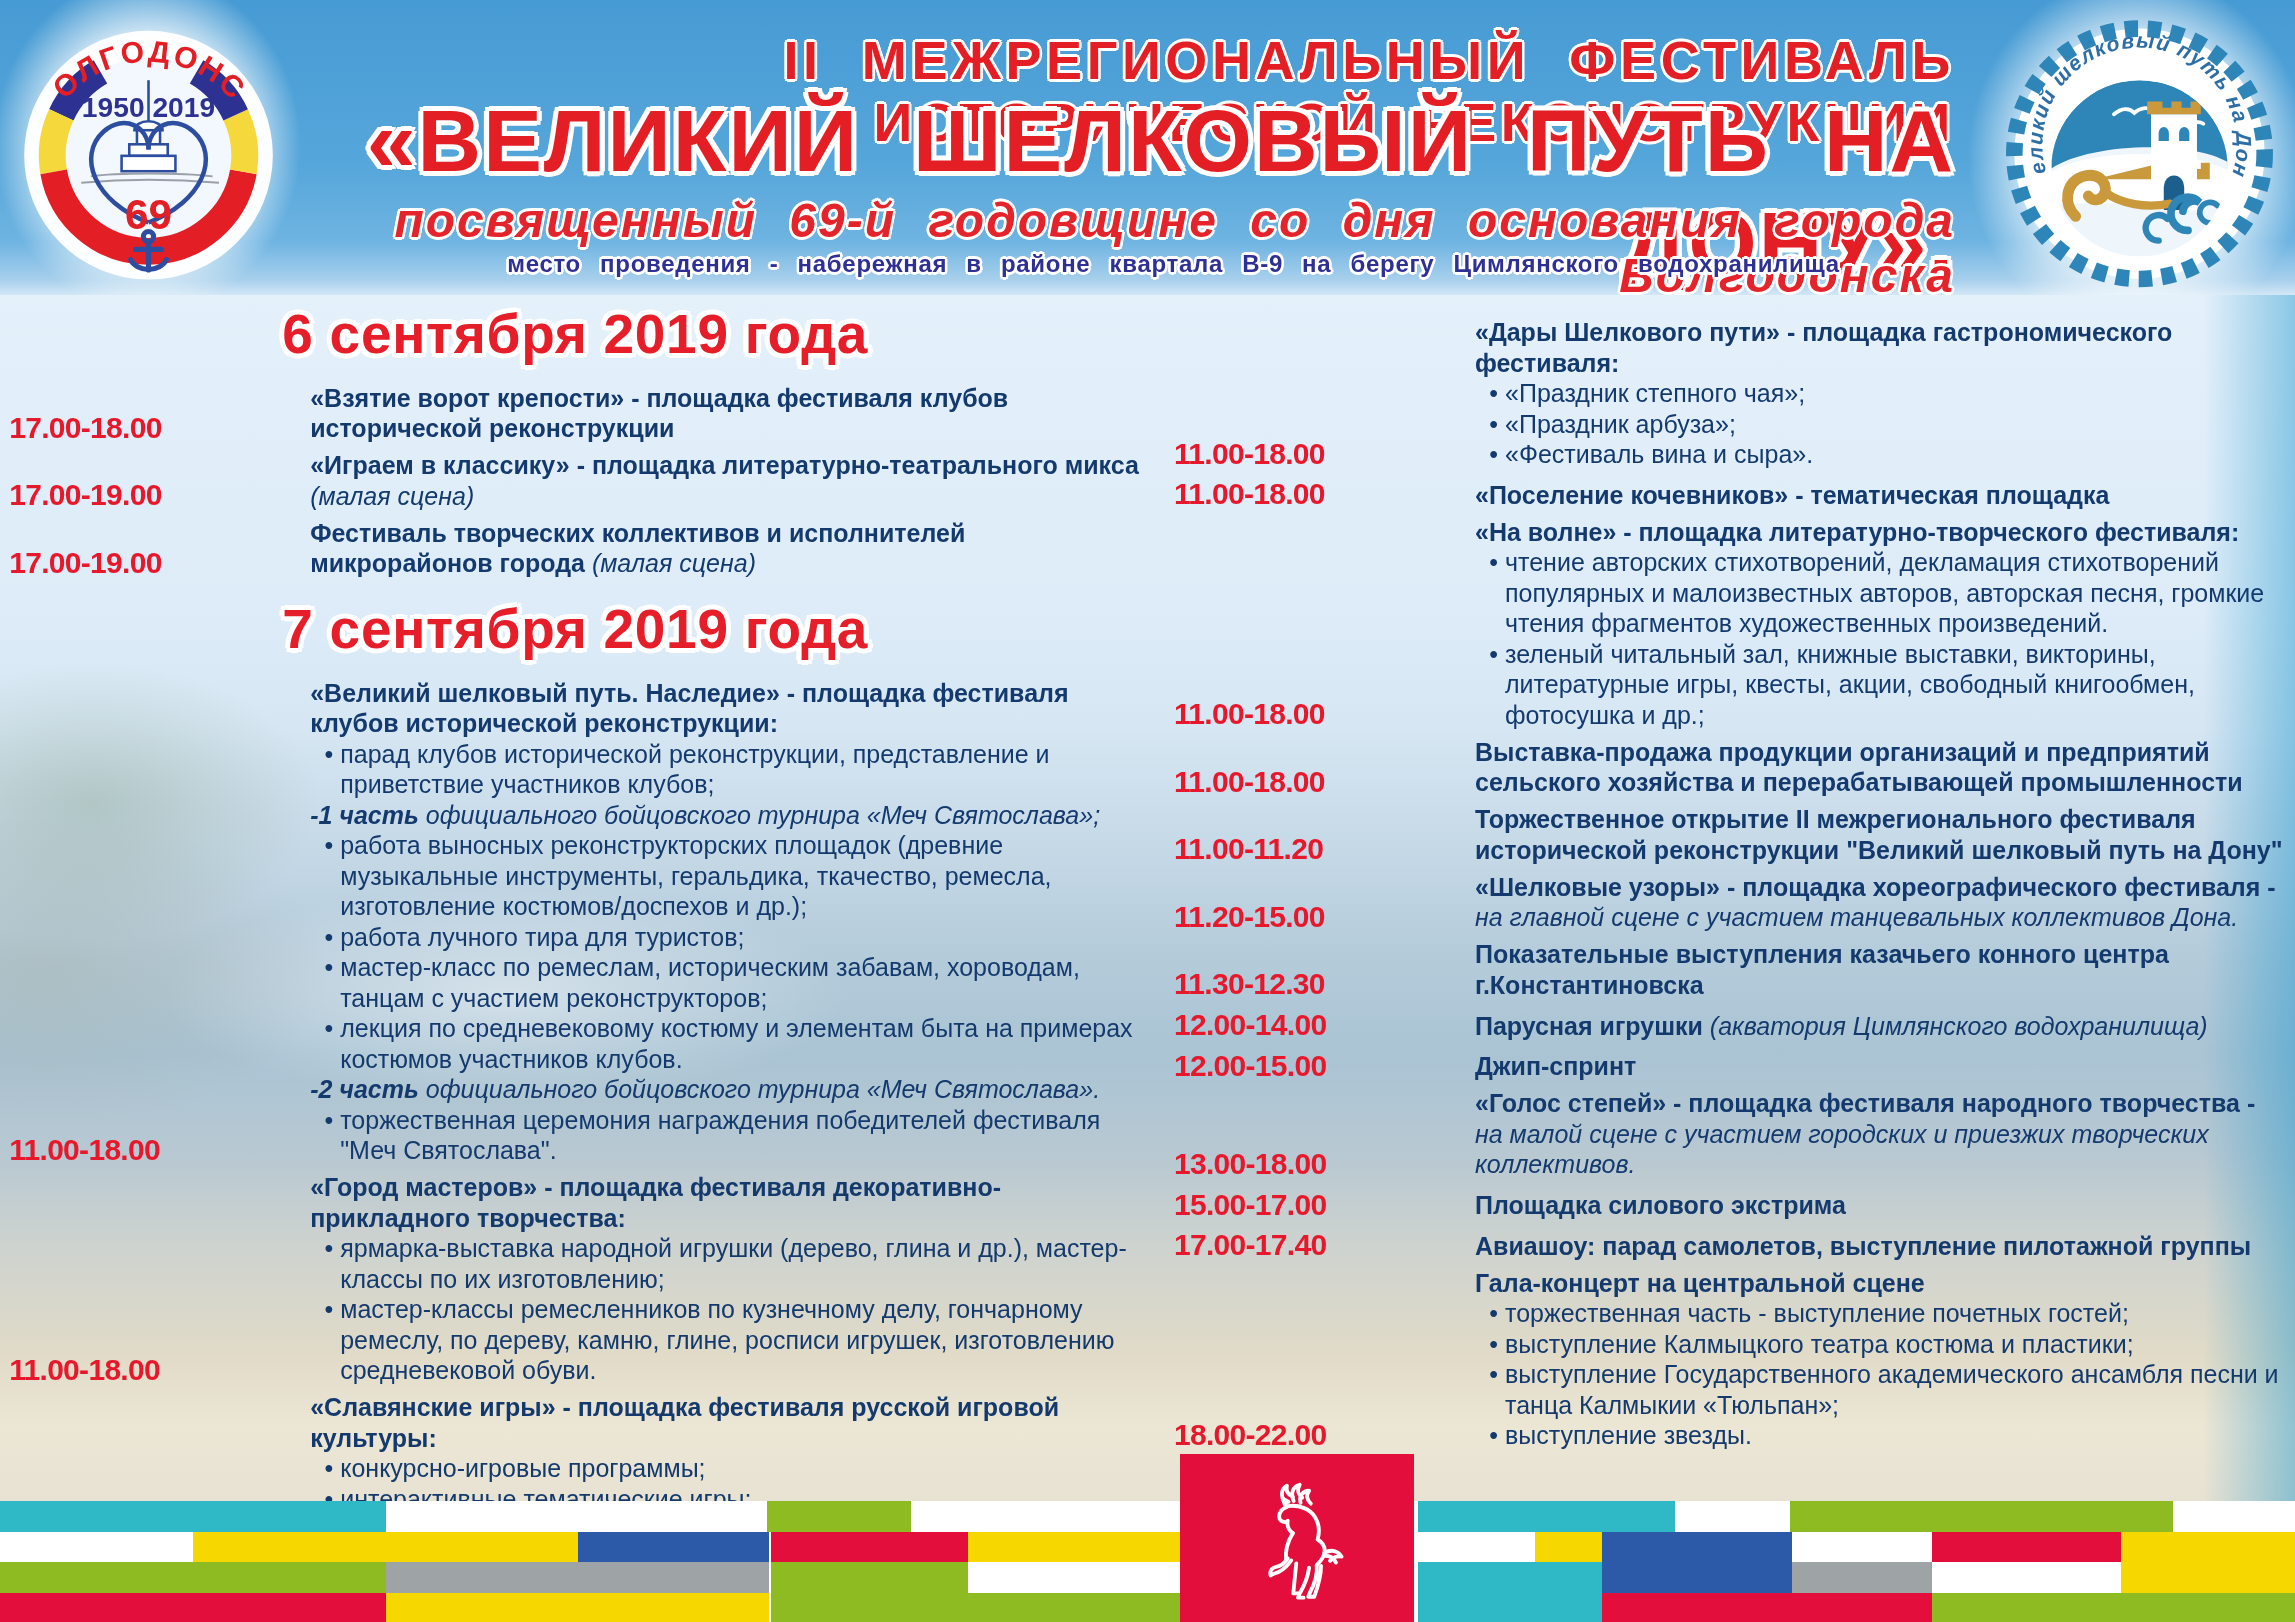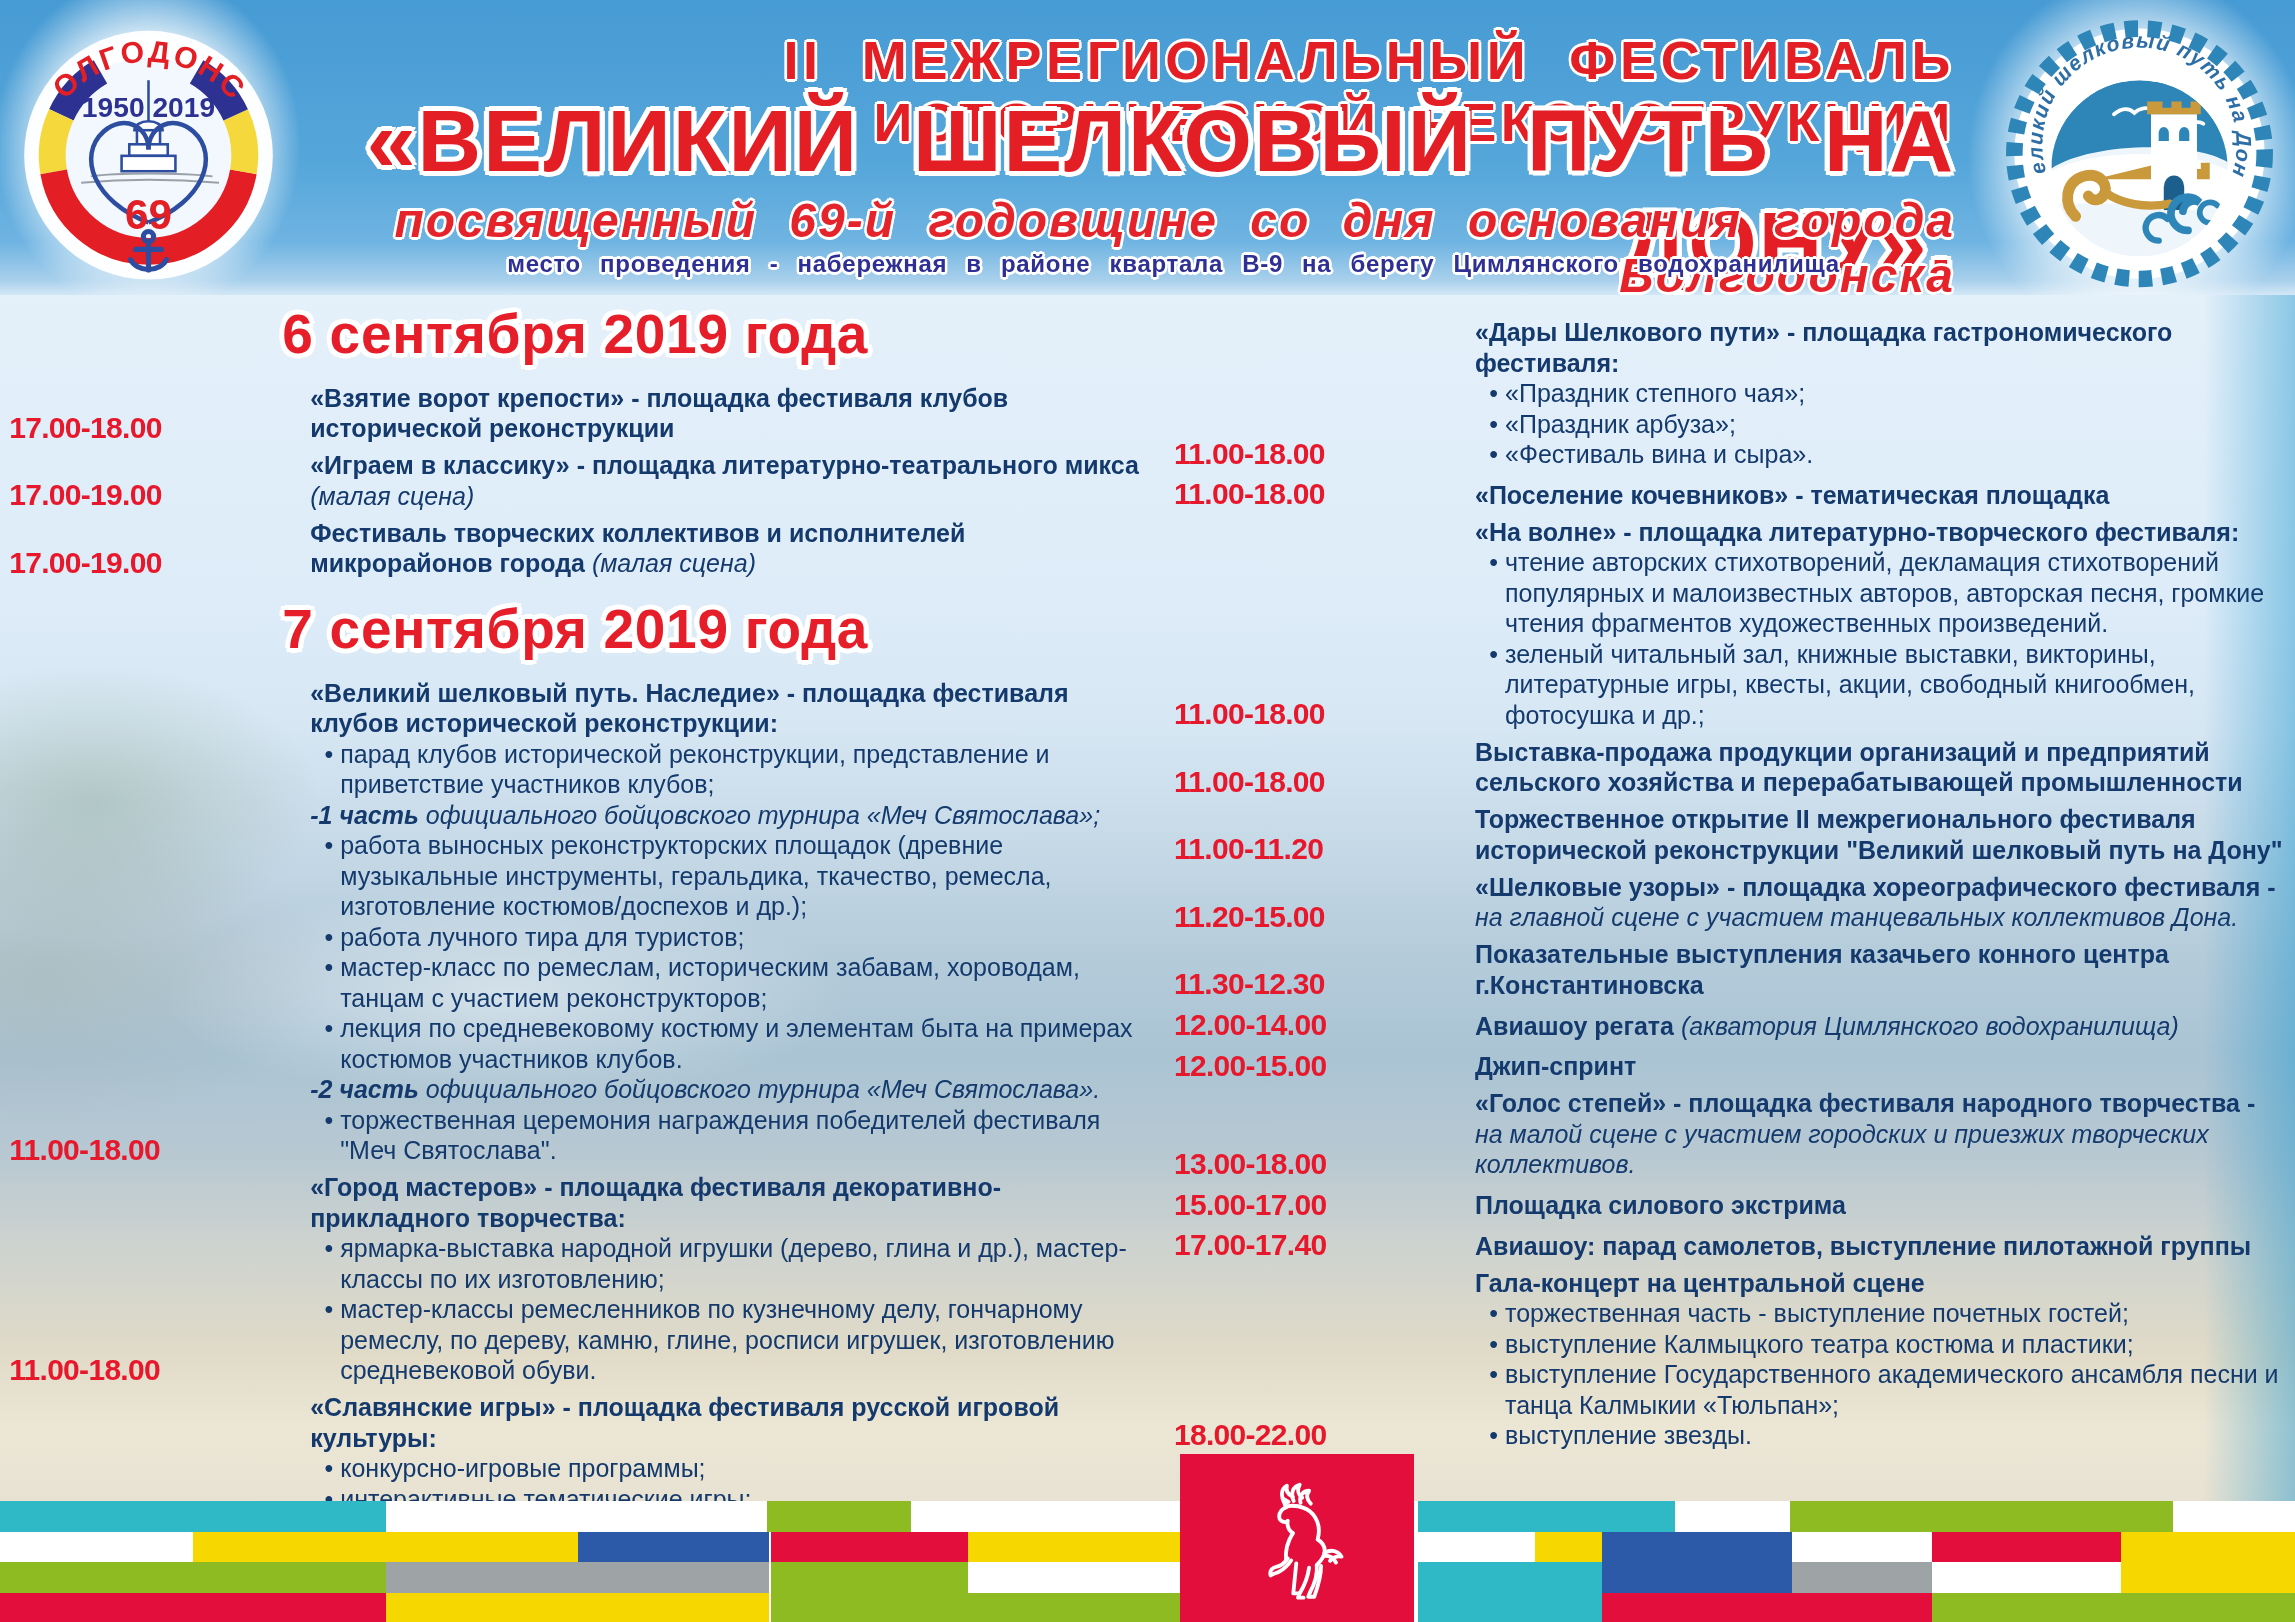--- a/index.html
+++ b/index.html
@@ -270,21 +270,21 @@
           </div>
           <div class="event">
             <div class="time">11.30-12.30</div>
             <div class="ebody">
               <p><span class="pb">Показательные выступления казачьего конного центра г.Константиновска</span></p>
             </div>
           </div>
           <div class="event">
             <div class="time">12.00-14.00</div>
             <div class="ebody">
-              <p><span class="pb">Авиашоу регата </span><span class="pi">(акватория Цимлянского водохранилища)</span></p>
+              <p><span class="pb">Парусная игрушки </span><span class="pi">(акватория Цимлянского водохранилища)</span></p>
             </div>
           </div>
           <div class="event">
             <div class="time">12.00-15.00</div>
             <div class="ebody">
               <p><span class="pb">Джип-спринт</span></p>
             </div>
           </div>
           <div class="event">
             <div class="time">13.00-18.00</div>

